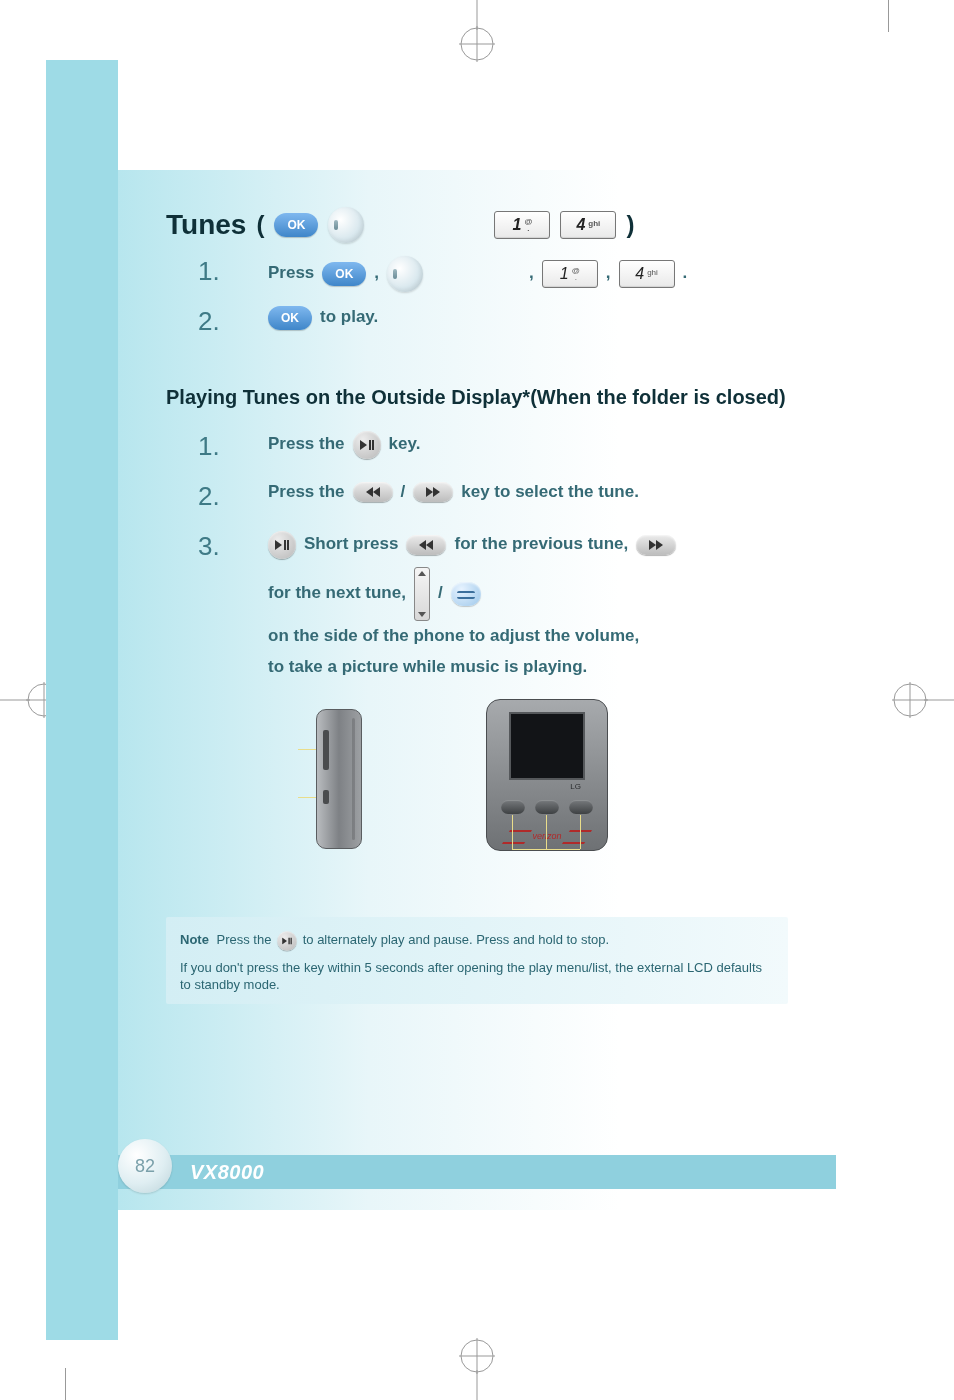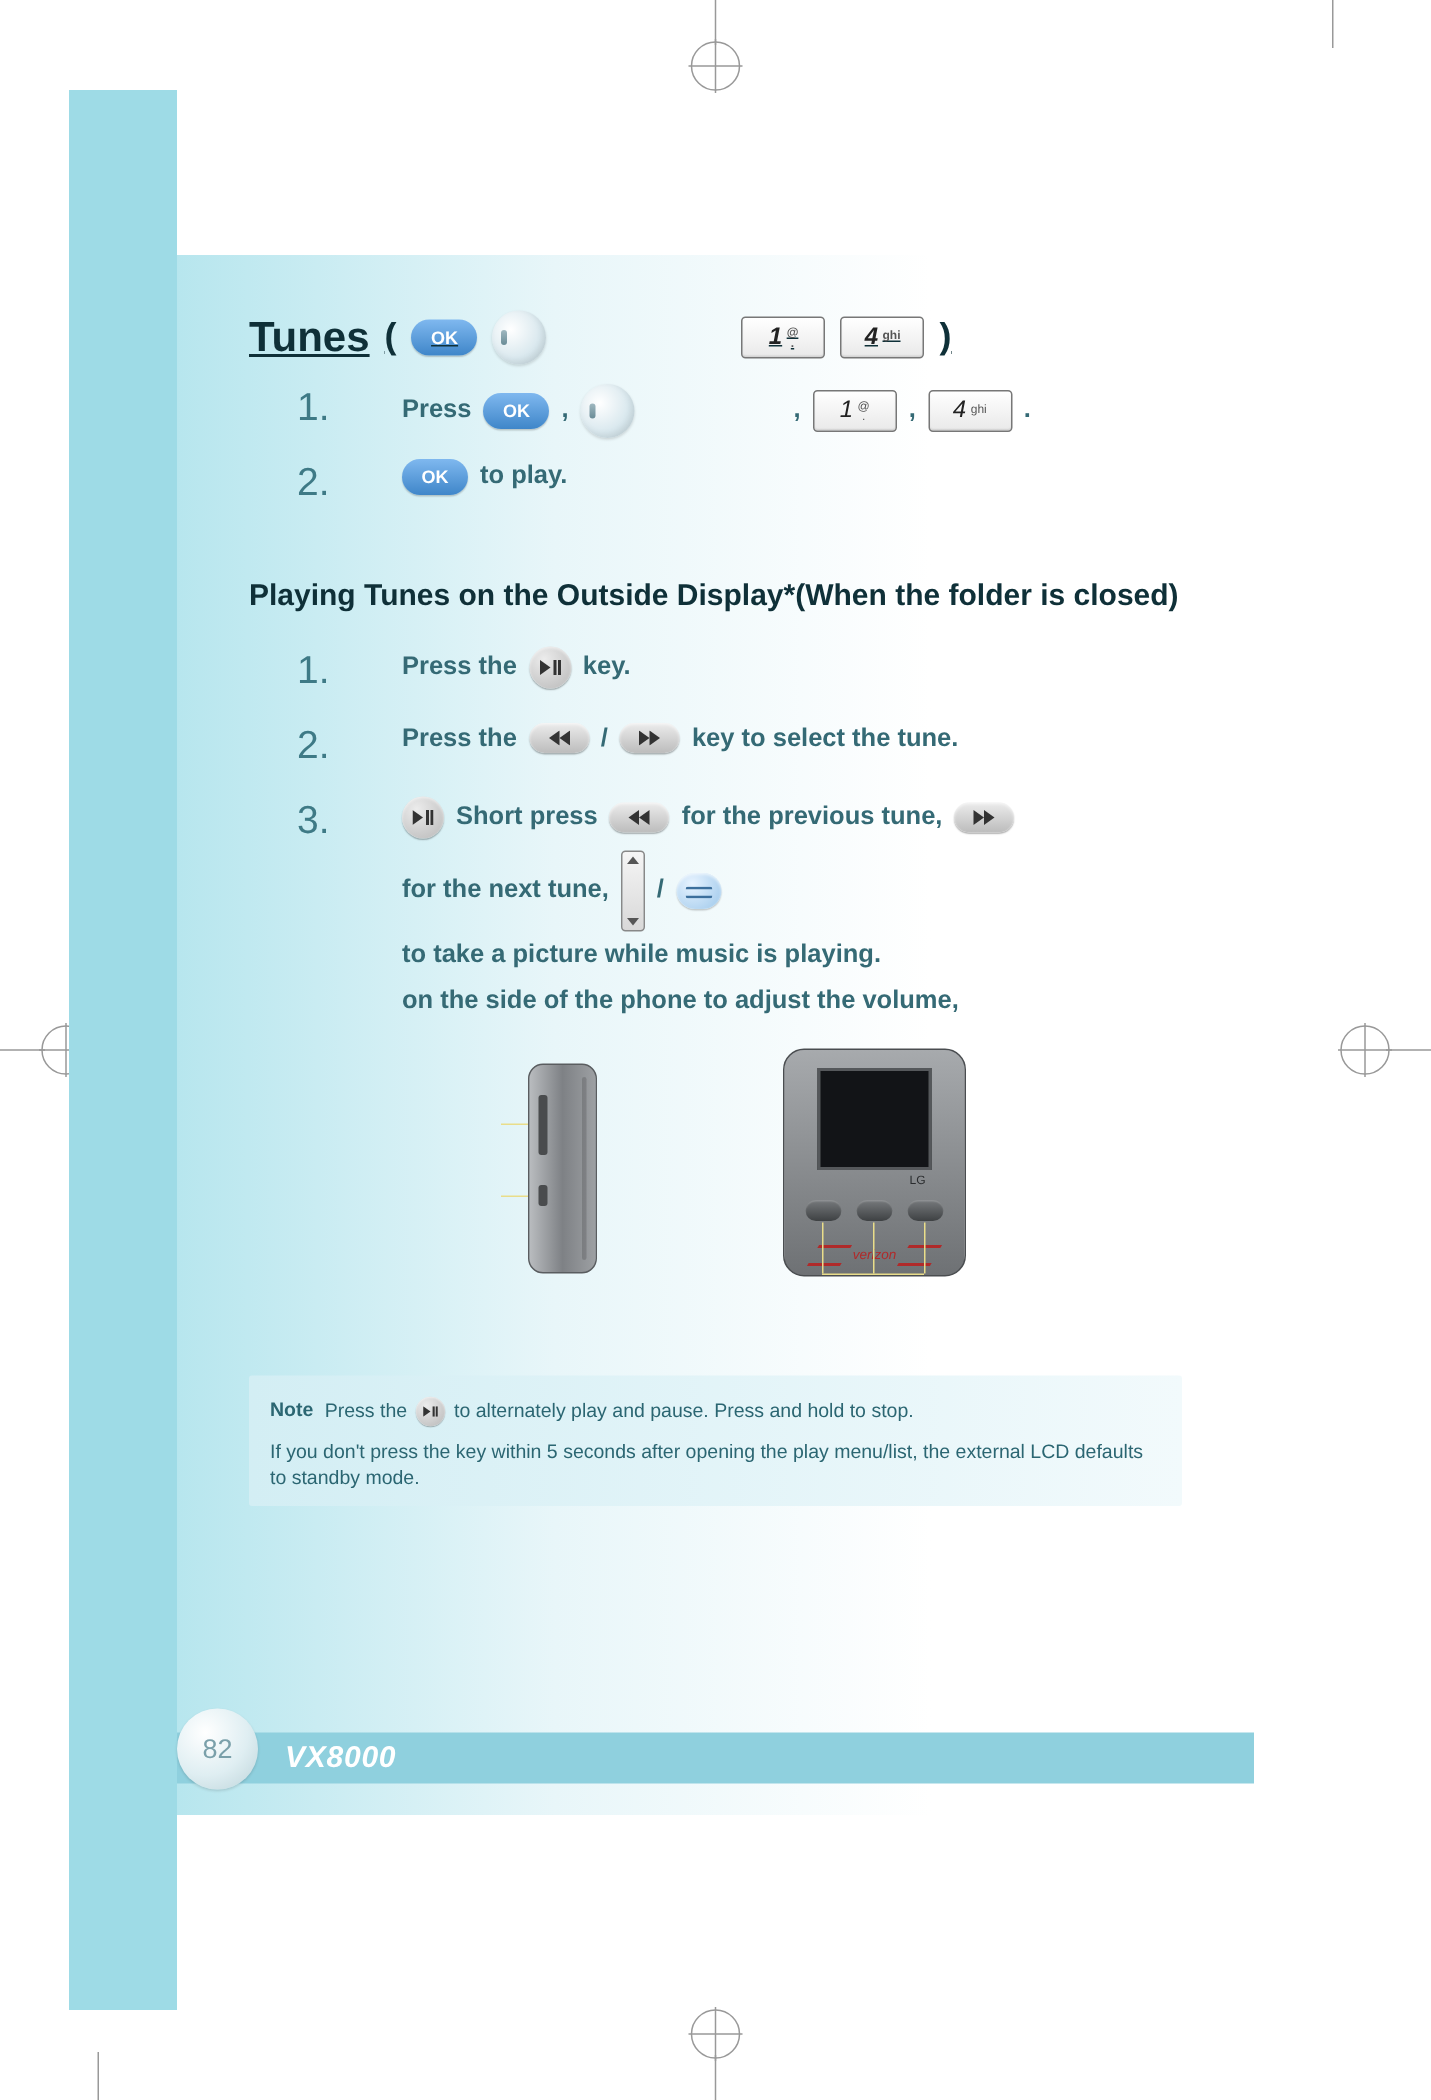--- a/index.html
+++ b/index.html
@@ -60,21 +60,20 @@
   }
 
   .heading {
     font-weight: bold;
     font-size: 28px;
     color: #0f3038;
     display: flex;
     align-items: center;
     gap: 10px;
     margin-bottom: 4px;
-    text-decoration: underline;
   }
 
   .subhead {
     font-weight: bold;
     font-size: 20px;
     color: #0f3038;
     margin: 34px 0 14px 0;
   }
 
   .body-small { color:#205862; font-size:16px; }
@@ -166,21 +165,20 @@
     display:inline-block;
     position:relative;
   }
   .cam-key::after{
     content:""; position:absolute; left:6px; right:6px; top:9px; height:4px;
     border-top:2px solid #3c6f9c; border-bottom:2px solid #3c6f9c; border-radius:2px;
   }
 
   .phone-draw {
     position:relative;
-    margin-left:36px;
   }
   .phone-side {
     width:44px; height:138px;
     background: linear-gradient(90deg,#b9bcbf,#7e8185 50%,#9da0a3);
     border-radius:10px;
     border:1px solid #5a5d60;
     position:relative;
   }
   .phone-side .slot { position:absolute; left:6px; width:6px; border-radius:2px; background:#4a4c4e; }
   .phone-side .s1{ top:20px; height:40px; }
@@ -435,22 +433,22 @@
           </span>
           <span class="txt">for the next tune,</span>
           <span class="vol-key">
             <span class="tri up"></span>
               <span class="tri dn"></span>
           </span>
           <span class="txt">/</span>
           <span class="cam-key"></span>
         </div>
         <div class="step-line" style="margin-top:4px;">
+          <span class="txt">on the side of the phone to adjust the volume,</span>
           <span class="txt">to take a picture while music is playing.</span>
-          <span class="txt">on the side of the phone to adjust the volume,</span>
         </div>
       </div>
     </div>
 
     <div class="diagram-wrap">
 
       <div style="position:absolute; left:150px; top:20px;" class="phone-draw">
         <div class="phone-side">
           <div class="slot s1"></div>
           <div class="slot s2"></div>

